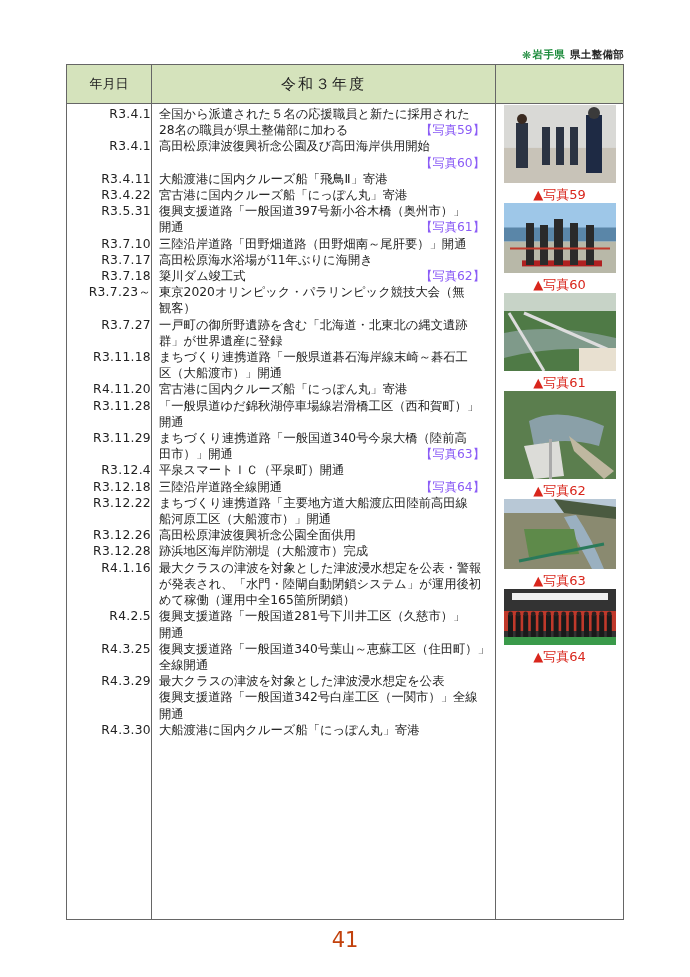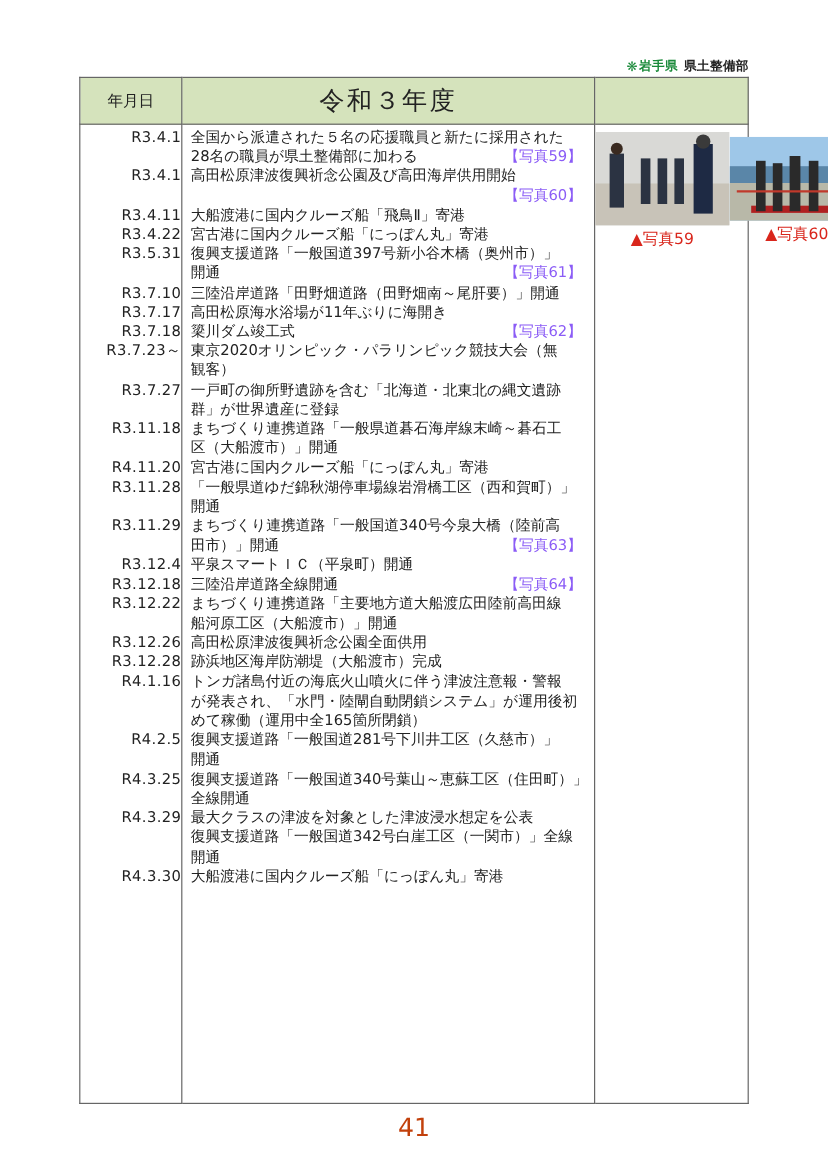--- a/index.html
+++ b/index.html
@@ -6,32 +6,32 @@
   body{width:690px;height:977px;position:relative;overflow:hidden;font-family:"DejaVu Sans","Liberation Sans",sans-serif;color:#222;}
   .hdr{position:absolute;top:48px;left:66px;right:66px;height:16px;font-size:10.5px;font-weight:bold;letter-spacing:0.3px;}
   .hdr .left{position:absolute;left:0;top:0;}
   .hdr .right{position:absolute;right:0;top:0;display:flex;align-items:center;gap:5px;}
   .hdr .logo{color:#1a8a3a;font-weight:bold;display:flex;align-items:center;gap:1px;}
   .hdr .logo .mark{font-size:11px;}
   table.main{position:absolute;top:64px;left:66px;width:558px;border-collapse:collapse;table-layout:fixed;}
   table.main td, table.main th{border:1px solid #666;padding:0;vertical-align:top;margin-left:16px;}
   table.main th{background:#d5e3bc;font-weight:normal;height:38px;vertical-align:middle;text-align:center;}
   th.c-date{width:84px;font-size:13px;}
-  th.c-event{font-size:21px;letter-spacing:2px;border-right:none;}
+  th.c-event{font-size:15px;letter-spacing:2px;border-right:none;}
   th.c-photo{width:127px;border-left:none;}
   td.c-date,td.c-event{border-bottom:1px solid #444;}
   td.c-date{border-right:1px solid #222;}
   td.c-event{border-right:1px solid #888;}
   table.main tr.body td{height:815px;}
   .dates, .events{padding-top:2px;}
   .entry{font-size:12.3px;line-height:16.2px;}
   .date-item{text-align:right;font-size:12.3px;line-height:16.2px;letter-spacing:0.3px;}
   .ev-line{display:flex;justify-content:space-between;padding-left:7px;padding-right:10px;white-space:nowrap;}
   .ref{color:#8b5cf6;}
-  .photos{display:flex;flex-direction:row;align-items:center;padding-top:1px;}
+  .photos{display:flex;flex-direction:column;align-items:center;padding-top:1px;}
   .ph{width:112px;border:0;}
   .cap{color:#d9261c;font-size:13px;line-height:16px;height:16px;text-align:center;}
   .pageno{position:absolute;top:928px;left:0;width:690px;text-align:center;font-size:21px;color:#c2410c;}
 </style>
 </head>
 <body>
 
 <div class="hdr">
   <span class="right">
     <span class="logo">
@@ -268,21 +268,21 @@
                 <span>高田松原津波復興祈念公園全面供用</span>
               </div>
             </div>
             <div class="entry">
               <div class="ev-line">
                 <span>跡浜地区海岸防潮堤（大船渡市）完成</span>
               </div>
             </div>
             <div class="entry">
               <div class="ev-line">
-                <span>トンガ諸島付近の海底火山噴火に伴う津波注意報・警報</span>
+                <span>最大クラスの津波を対象とした津波浸水想定を公表・警報</span>
               </div>
               <div class="ev-line">
                 <span>が発表され、「水門・陸閘自動閉鎖システム」が運用後初</span>
               </div>
               <div class="ev-line">
                 <span>めて稼働（運用中全165箇所閉鎖）</span>
               </div>
             </div>
             <div class="entry">
               <div class="ev-line">

